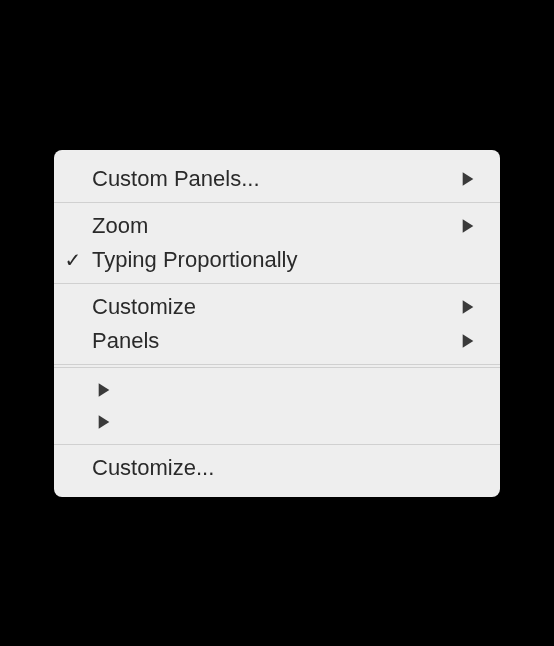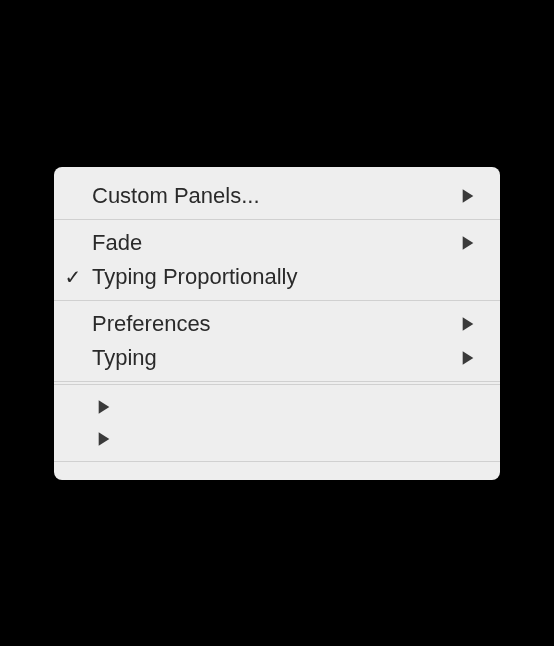--- a/index.html
+++ b/index.html
@@ -76,47 +76,47 @@
           <svg viewBox="0 0 10 12">
             <path d="M1 1 L9 6 L1 11 Z" fill="#3a3a3a"></path>
           </svg>
         </span>
       </div>
     </div>
     <div class="menu-separator"></div>
     <div class="menu-group">
       <div class="menu-item">
         <span class="check-col"></span>
-        <span class="label-col">Fade</span>
+        <span class="label-col">Zoom</span>
         <span class="arrow-col">
           <svg viewBox="0 0 10 12">
             <path d="M1 1 L9 6 L1 11 Z" fill="#3a3a3a"></path>
           </svg>
         </span>
       </div>
       <div class="menu-item">
         <span class="check-col">✓</span>
         <span class="label-col">Typing Proportionally</span>
         <span class="arrow-col"></span>
       </div>
     </div>
     <div class="menu-separator"></div>
     <div class="menu-group">
       <div class="menu-item">
         <span class="check-col"></span>
-        <span class="label-col">Preferences</span>
+        <span class="label-col">Customize</span>
         <span class="arrow-col">
           <svg viewBox="0 0 10 12">
             <path d="M1 1 L9 6 L1 11 Z" fill="#3a3a3a"></path>
           </svg>
         </span>
       </div>
       <div class="menu-item">
         <span class="check-col"></span>
-        <span class="label-col">Typing</span>
+        <span class="label-col">Panels</span>
         <span class="arrow-col">
           <svg viewBox="0 0 10 12">
             <path d="M1 1 L9 6 L1 11 Z" fill="#3a3a3a"></path>
           </svg>
         </span>
       </div>
     </div>
     <div class="menu-separator"></div>
     <div class="menu-separator"></div>
     <div class="menu-group">
@@ -132,14 +132,19 @@
         <span class="check-col"></span>
         <span class="arrow-col">
           <svg viewBox="0 0 10 12">
             <path d="M1 1 L9 6 L1 11 Z" fill="#3a3a3a"></path>
           </svg>
         </span>
       </div>
     </div>
     <div class="menu-separator"></div>
     <div class="menu-group">
+      <div class="menu-item">
+        <span class="check-col"></span>
+        <span class="label-col">Customize...</span>
+        <span class="arrow-col"></span>
+      </div>
     </div>
   </div>
 
 </body></html>

